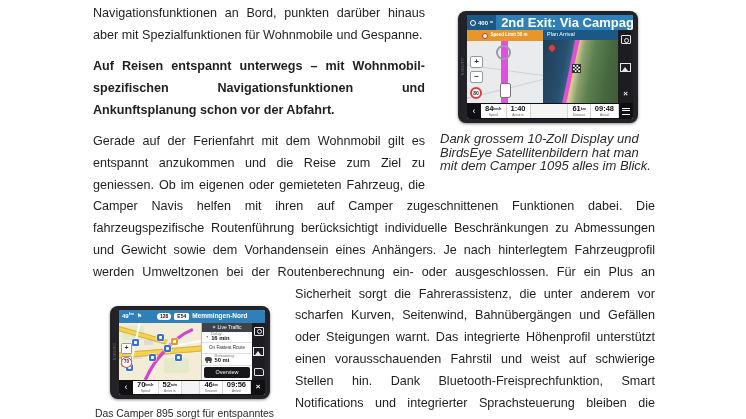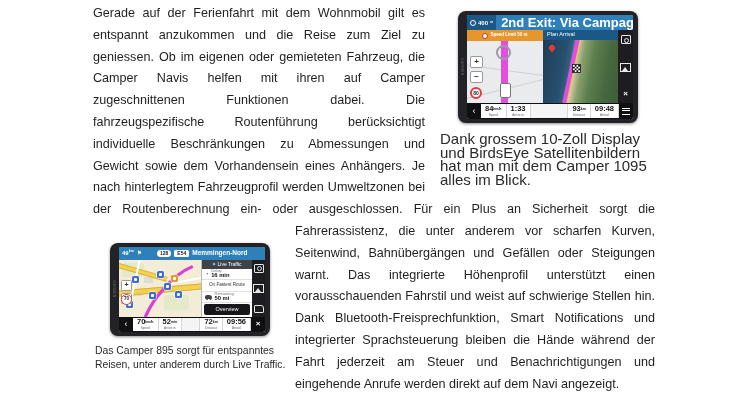--- a/index.html
+++ b/index.html
@@ -4,21 +4,21 @@
 <style>
   html,body{margin:0;padding:0;width:746px;height:419px;overflow:hidden;background:#fff;}
   body{font-family:"Liberation Sans", sans-serif;color:#1f1f1f;}
   .page{padding:3px 91px 0 93px;font-size:12.6px;line-height:21.8px;text-align:justify;}
   .page p{margin:0 0 9.5px 0;}
   .bold{font-weight:bold;}
   figure{margin:0;}
 
   
   .fig-right{float:right;width:215px;margin:8px 0 4px 15px;text-align:left;}
-  .fig-right figcaption{margin-top:9px;font-size:15px;line-height:13.6px;color:#2a2a2a;text-align:left;}
+  .fig-right figcaption{margin-top:9px;font-size:13px;line-height:13.6px;color:#2a2a2a;text-align:left;font-style:italic;}
   
   .fig-left{display:block;float:left;width:196px;margin:22px 6px 4px 0;text-align:left;}
   .figcap{display:block;margin:8px 0 0 2px;font-size:10.4px;line-height:13.6px;color:#2a2a2a;text-align:left;}
 
   
   .device{display:block;position:relative;background:#232327;border-radius:8px;
           padding:4px 5px 4px 9px;box-shadow:0 1px 3px rgba(0,0,0,.45);line-height:1;}
   .brand{position:absolute;left:1.5px;top:50%;transform:translateY(-50%);writing-mode:vertical-rl;
          font-size:3.5px;letter-spacing:.6px;color:#6a6a70;}
   .screen{display:flex;flex-direction:column;overflow:hidden;border-radius:2px;background:#dfe2e4;}
@@ -169,42 +169,44 @@
           </div>
         </div>
         <div class="s-bottom">
           <span class="b-back">‹</span>
           <div class="b-panel">
             <span class="b-cell">
                 <span class="bv"><span>84</span><span class="bu">km/h</span></span>
                 <span class="bl">Speed</span>
               </span>
             <span class="b-cell">
-                <span class="bv"><span>1:33</span><span class="bu"></span></span>
+                <span class="bv"><span>1:40</span><span class="bu"></span></span>
                 <span class="bl">Arrive in</span>
               </span>
             <span class="b-mid"></span>
             <span class="b-cell">
-                <span class="bv"><span>93</span><span class="bu">km</span></span>
+                <span class="bv"><span>61</span><span class="bu">km</span></span>
                 <span class="bl">Distance</span>
               </span>
             <span class="b-cell">
                 <span class="bv"><span>09:48</span><span class="bu"></span></span>
                 <span class="bl">Arrival</span>
               </span>
           </div>
           <span class="b-menu">
               <span class="hamb"></span>
             </span>
         </div>
       </div>
     </div>
     <figcaption>Dank grossem 10-Zoll Display und BirdsEye Satellitenbildern hat man mit dem Camper 1095 alles im Blick.</figcaption>
   </figure>
 
+  <p>Navigationsfunktionen an Bord, punkten darüber hinaus aber mit Spezialfunktionen für Wohnmobile und Gespanne.</p>
+  <p class="bold">Auf Reisen entspannt unterwegs – mit Wohnmobil-spezifischen Navigationsfunktionen und Ankunftsplanung schon vor der Abfahrt.</p>
 
   <p>
     <span>Gerade auf der Ferienfahrt mit dem Wohnmobil gilt es entspannt anzukommen und die Reise zum Ziel zu geniessen. Ob im eigenen oder gemieteten Fahrzeug, die Camper Navis helfen mit ihren auf Camper zugeschnittenen Funktionen dabei. Die fahrzeugspezifische Routenführung berücksichtigt individuelle Beschränkungen zu Abmessungen und Gewicht sowie dem Vorhandensein eines Anhängers. Je nach hinterlegtem Fahrzeugprofil werden Umweltzonen bei der Routenberechnung ein- oder ausgeschlossen. Für ein Plus an Sicherheit sorgt die Fahrerassistenz, die unter</span>
 
     
     <span class="fig-left">
       <span class="device d895">
         <span class="brand">GARMIN</span>
         <span class="screen">
           <span class="s-top895">
@@ -276,21 +278,21 @@
               <span class="b-cell">
                   <span class="bv"><span>70</span><span class="bu">km/h</span></span>
                   <span class="bl">Speed</span>
                 </span>
               <span class="b-cell">
                   <span class="bv"><span>52</span><span class="bu">min</span></span>
                   <span class="bl">Arrive in</span>
                 </span>
               <span class="b-mid"></span>
               <span class="b-cell">
-                  <span class="bv"><span>72</span><span class="bu">km</span></span>
+                  <span class="bv"><span>46</span><span class="bu">km</span></span>
                   <span class="bl">Distance</span>
                 </span>
               <span class="b-cell">
                   <span class="bv"><span>09:56</span><span class="bu"></span></span>
                   <span class="bl">Arrival</span>
                 </span>
             </span>
             <span class="b-x">×</span>
           </span>
         </span>

